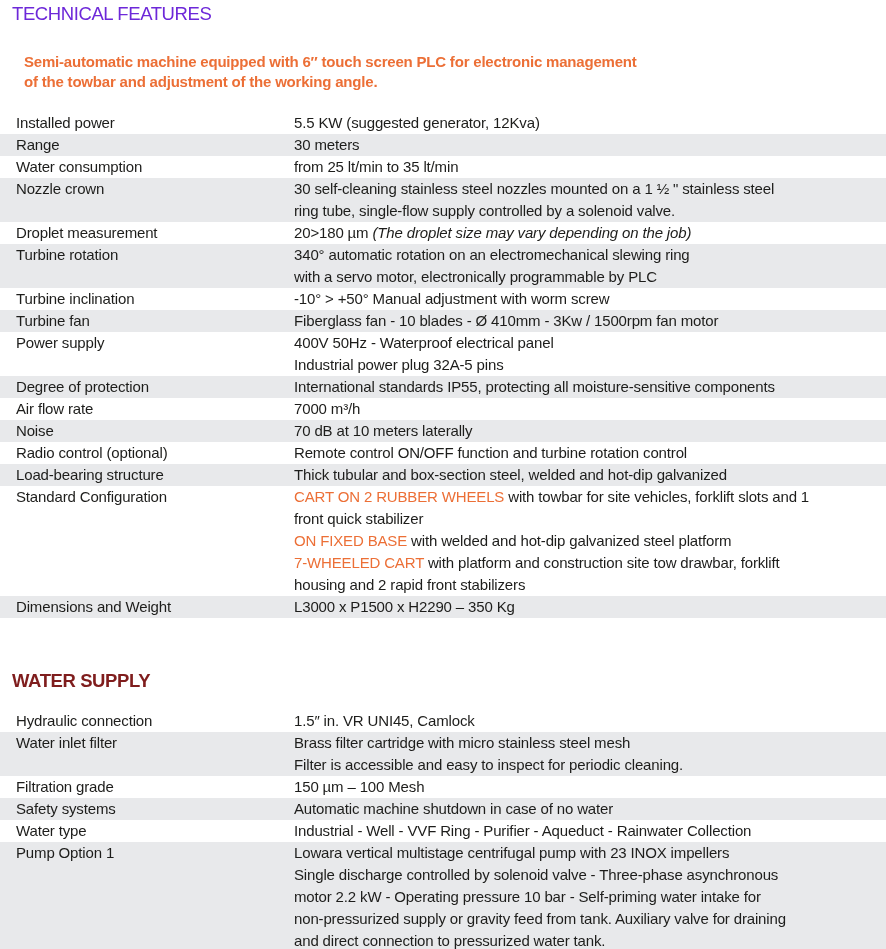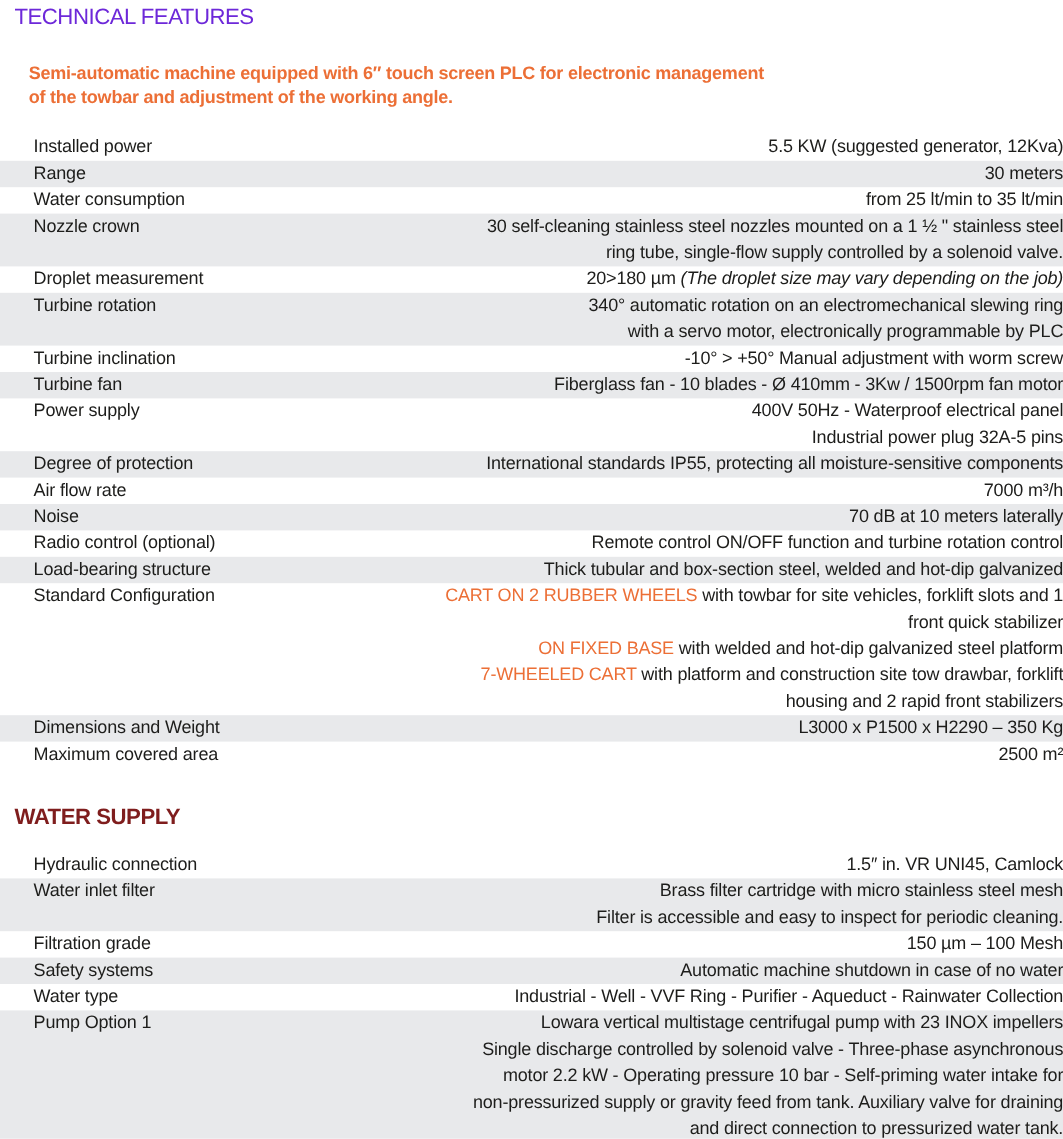--- a/index.html
+++ b/index.html
@@ -53,28 +53,27 @@
     .row {
       display: flex;
       width: 886px;
       font-size: 15px;
       line-height: 22px;
       letter-spacing: -0.15px;
     }
     .row.grey { background: #e8e9eb; }
     .row .label {
       width: 294px;
-      padding-left: 28px;
+      padding-left: 16px;
       box-sizing: border-box;
       white-space: nowrap;
     }
     .row .value {
       flex: 1;
       white-space: nowrap;
-      text-align: right;
     }
     .row .value .line { display: block; }
     .hl { color: #ec6f36; }
     .it { font-style: italic; }
   </style>
 </head>
 <body>
 
 <div class="page-title">TECHNICAL FEATURES</div>
 
@@ -178,26 +177,20 @@
       <span class="line"><span class="hl">7-WHEELED CART</span><span> with platform and construction site tow drawbar, forklift</span></span>
       <span class="line">housing and 2 rapid front stabilizers</span>
     </div>
   </div>
   <div class="row grey">
     <div class="label">Dimensions and Weight</div>
     <div class="value">
         <span class="line">L3000 x P1500 x H2290 – 350 Kg</span>
       </div>
   </div>
-  <div class="row">
-    <div class="label">Maximum covered area</div>
-    <div class="value">
-        <span class="line">2500 m²</span>
-      </div>
-  </div>
 </div>
 
 <div class="section-heading">WATER SUPPLY</div>
 
 <div class="table" style="top:710px">
   <div class="row">
     <div class="label">Hydraulic connection</div>
     <div class="value">
         <span class="line">1.5″ in. VR UNI45, Camlock</span>
       </div>

